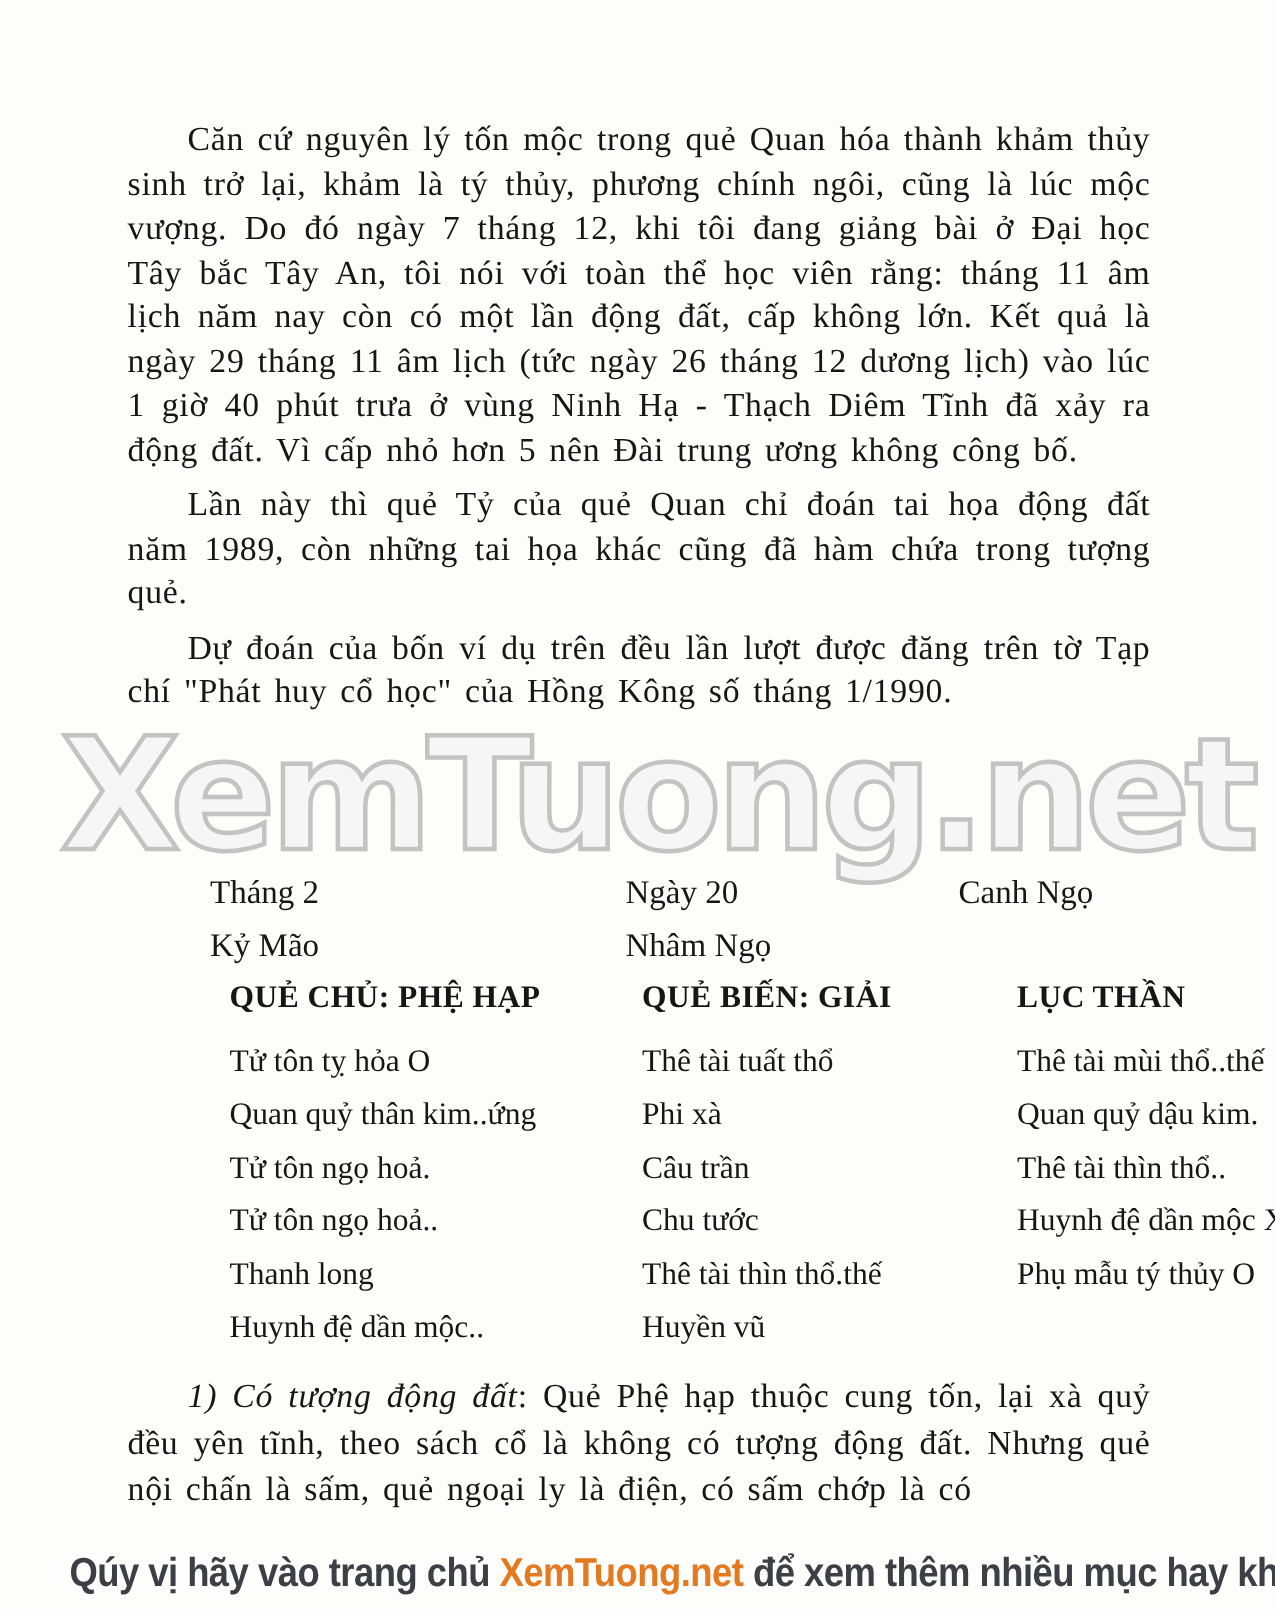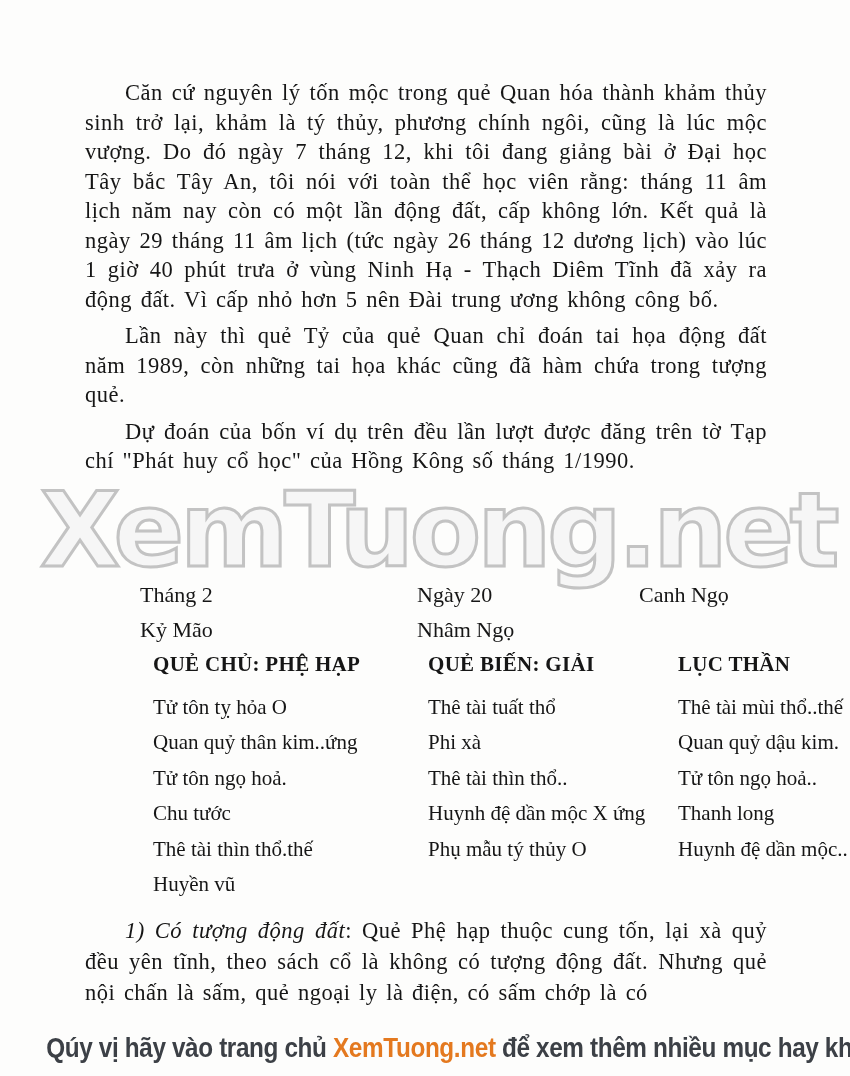--- a/index.html
+++ b/index.html
@@ -92,20 +92,21 @@
 
     <div class="cell">Tử tôn tỵ hỏa O</div>
     <div class="cell">Thê tài tuất thổ</div>
 
     <div class="cell">Thê tài mùi thổ..thế</div>
     <div class="cell">Quan quỷ thân kim..ứng</div>
     <div class="cell">Phi xà</div>
 
     <div class="cell">Quan quỷ dậu kim.</div>
     <div class="cell">Tử tôn ngọ hoả.</div>
+    <div class="cell">Câu trần</div>
 
     <div class="cell">Thê tài thìn thổ..</div>
     <div class="cell">Tử tôn ngọ hoả..</div>
     <div class="cell">Chu tước</div>
 
     <div class="cell">Huynh đệ dần mộc X ứng</div>
     <div class="cell">Thanh long</div>
     <div class="cell">Thê tài thìn thổ.thế</div>
 
     <div class="cell">Phụ mẫu tý thủy O</div>

